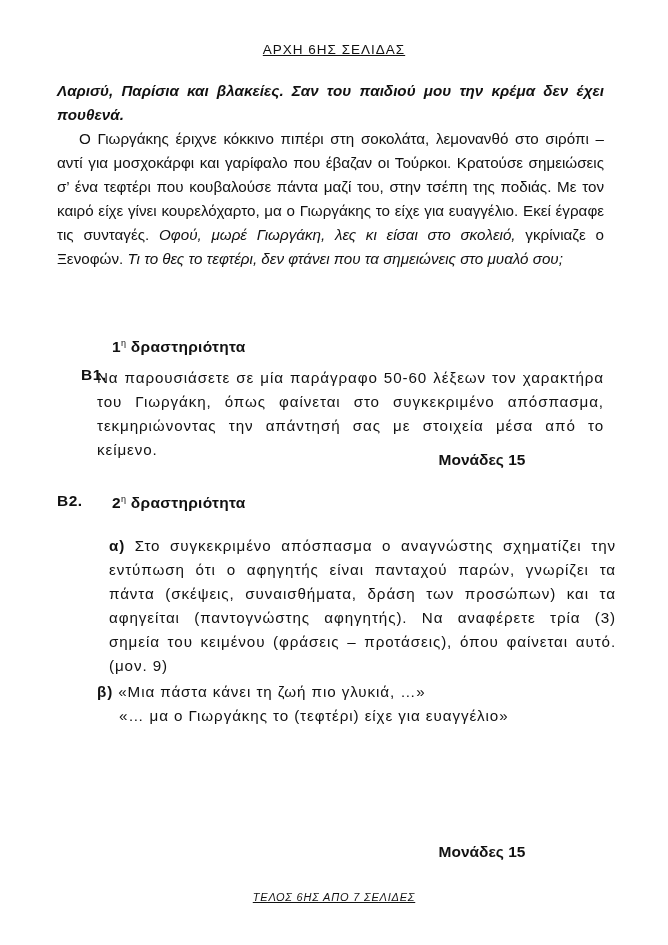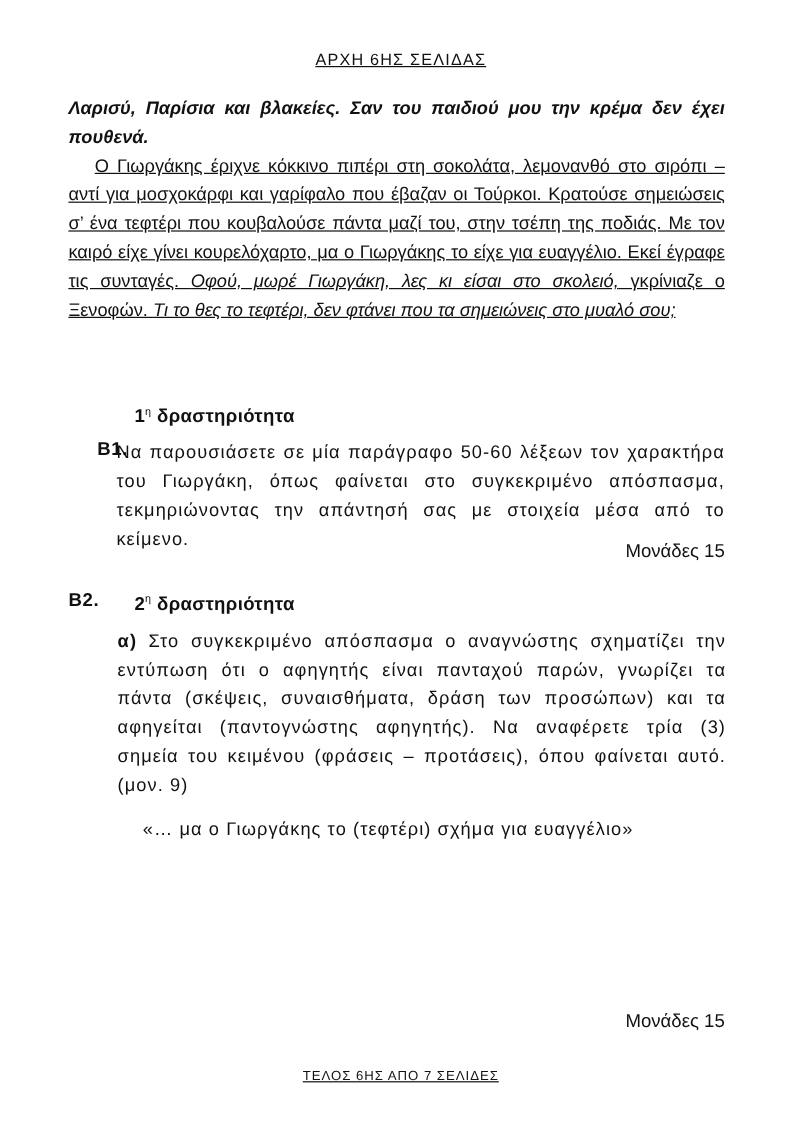--- a/index.html
+++ b/index.html
@@ -2,45 +2,45 @@
 <html><head>
   <meta charset="utf-8">
   <style>
     html, body { margin: 0; padding: 0; background: #ffffff; }
     body { width: 668px; height: 945px; position: relative; overflow: hidden;
            font-family: "Liberation Sans", sans-serif; color: #111111; }
     .page { position: absolute; left: 0; top: 0; width: 668px; height: 696px; }
     .header, .footer { position: absolute; left: 0; width: 668px; text-align: center;
                        font-size: 13.5px; letter-spacing: 1px; }
     .header { top: 42px; }
-    .footer { top: 891px; font-size: 11px; letter-spacing: 0.8px; }
+    .footer { top: 891px; font-size: 11px; letter-spacing: 0.8px; font-style: italic; }
     .header span, .footer span { text-decoration: underline; }
     .body-text { position: absolute; left: 57px; width: 547px; font-size: 15.2px;
                  line-height: 24px; text-align: justify; }
     .italic { font-style: italic; }
-    .indent { text-indent: 22px; text-decoration: underline; }
+    .indent { text-indent: 22px; }
     .p1 { top: 79px; font-weight: bold; }
     .p2 { top: 127px; }
     .section-title { position: absolute; left: 0; width: 668px; top: 299px; text-align: center;
                      font-weight: bold; font-size: 15px; letter-spacing: 0.6px; }
     .activity { position: absolute; left: 112px; font-weight: bold; font-size: 15.5px; letter-spacing: 0.3px; }
     .activity sup { font-size: 9px; vertical-align: 6px; font-weight: normal; }
     .act1 { top: 338px; }
     .act2 { top: 494px; }
     .qlabel { position: absolute; left: 57px; font-weight: bold; font-size: 15.5px; letter-spacing: 0.5px; }
     .q1label { top: 366px; margin-left: 24px; }
     .q2label { top: 492px; }
     .qtext { position: absolute; left: 97px; width: 507px; font-size: 15.2px; line-height: 24px;
              text-align: justify; letter-spacing: 0.9px; }
     .q1text { top: 366px; }
     .q2a { top: 522px; }
     .q2b { top: 680px; }
     .q2b .quote2 { padding-left: 22px; }
     .b { font-weight: bold; }
-    .marks { position: absolute; left: 400px; width: 204px; text-align: right; font-weight: normal; font-size: 15.5px; }
+    .marks { position: absolute; left: 380px; width: 204px; text-align: center; font-weight: bold; font-size: 15.5px; }
     .marks1 { top: 451px; }
     .marks2 { top: 843px; }
     .last-line { text-align-last: left; }
   </style>
 </head>
 <body>
 
 <div class="page">
 
   <div class="header">
@@ -55,24 +55,25 @@
   <div class="activity act1"><span>1</span><sup>η</sup><span> δραστηριότητα</span></div>
 
   <div class="qlabel q1label">Β1.</div>
   <p class="qtext q1text last-line" style="margin:0">Να παρουσιάσετε σε μία παράγραφο 50-60 λέξεων τον χαρακτήρα του Γιωργάκη, όπως φαίνεται στο συγκεκριμένο απόσπασμα, τεκμηριώνοντας την απάντησή σας με στοιχεία μέσα από το κείμενο.</p>
 
   <div class="marks marks1">Μονάδες 15</div>
 
   <div class="activity act2"><span>2</span><sup>η</sup><span> δραστηριότητα</span></div>
 
   <div class="qlabel q2label">Β2.</div>
-  <p class="qtext q2a last-line" style="margin:1px"><span class="b">α)</span><span> Στο συγκεκριμένο απόσπασμα ο αναγνώστης σχηματίζει την εντύπωση ότι ο αφηγητής είναι πανταχού παρών, γνωρίζει τα πάντα (σκέψεις, συναισθήματα, δράση των προσώπων) και τα αφηγείται (παντογνώστης αφηγητής). Να αναφέρετε τρία (3) σημεία του κειμένου (φράσεις – προτάσεις), όπου φαίνεται αυτό. (μον. 9)</span></p>
+  <p class="qtext q2a last-line" style="margin:12px"><span class="b">α)</span><span> Στο συγκεκριμένο απόσπασμα ο αναγνώστης σχηματίζει την εντύπωση ότι ο αφηγητής είναι πανταχού παρών, γνωρίζει τα πάντα (σκέψεις, συναισθήματα, δράση των προσώπων) και τα αφηγείται (παντογνώστης αφηγητής). Να αναφέρετε τρία (3) σημεία του κειμένου (φράσεις – προτάσεις), όπου φαίνεται αυτό. (μον. 9)</span></p>
 
   <div class="qtext q2b">
-    <div class="quote2" style="text-align:left">«… μα ο Γιωργάκης το (τεφτέρι) σχήμα για ευαγγέλιο»</div>
+    <div style="text-align:left"><span class="b">β)</span><span> «Μια πάστα κάνει τη ζωή πιο γλυκιά, …»</span></div>
+    <div class="quote2" style="text-align:left">«… μα ο Γιωργάκης το (τεφτέρι) είχε για ευαγγέλιο»</div>
   </div>
 
   <div class="marks marks2">Μονάδες 15</div>
 
   <div class="footer">
     <span>ΤΕΛΟΣ 6ΗΣ ΑΠΟ 7 ΣΕΛΙΔΕΣ</span>
   </div>
 
 </div>
 

